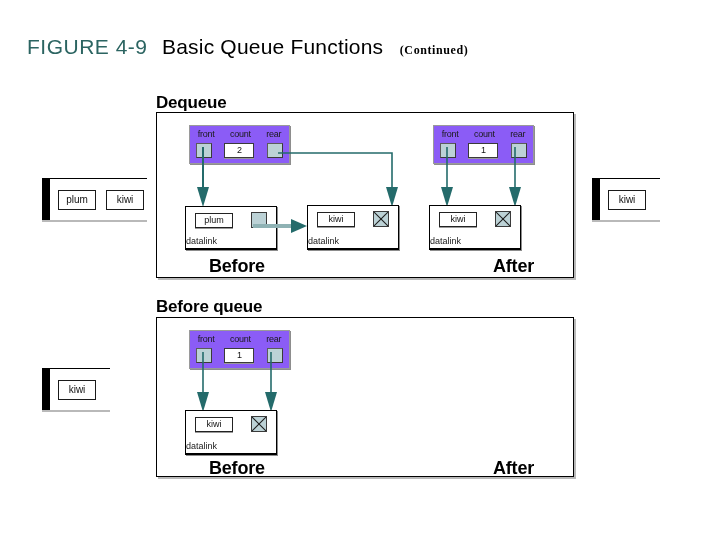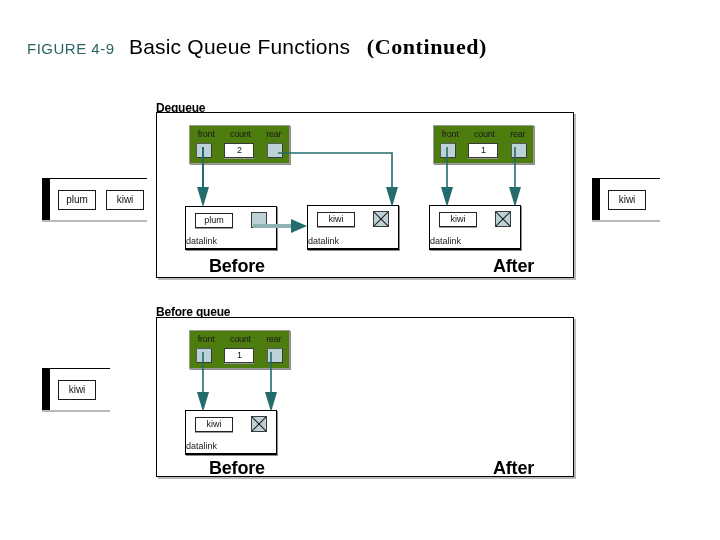--- a/index.html
+++ b/index.html
@@ -19,51 +19,50 @@
   
   #figure-caption {
     position: absolute;
     left: 27px;
     top: 36px;
     white-space: nowrap;
     line-height: 1;
   }
   #figure-caption .fig-label {
     font-family: "Liberation Sans", sans-serif;
-    font-size: 15px;
+    font-size: 21px;
     font-weight: 400;
     letter-spacing: 0.5px;
     color: #2b6461;
   }
   #figure-caption .fig-title {
     font-family: "Liberation Sans", sans-serif;
     font-size: 21px;
     font-weight: 400;
     letter-spacing: 0.2px;
     color: #000;
     margin-left: 10px;
   }
   #figure-caption .fig-continued {
     font-family: "Liberation Serif", serif;
-    font-size: 22px;
+    font-size: 12px;
     font-weight: 700;
     color: #000;
     margin-left: 12px;
     letter-spacing: 0.6px;
   }
 
   
   .section-title {
     position: absolute;
     font-family: "Liberation Sans", sans-serif;
-    font-size: 12px;
+    font-size: 17px;
     font-weight: 700;
     letter-spacing: -0.2px;
     color: #000;
-    margin-top: 8px;
   }
   .panel {
     position: absolute;
     box-sizing: border-box;
     border: 1px solid #000;
     background: #ffffff;
     box-shadow: 2px 2px 0 0 #b9b9b9;
   }
   .panel-label {
     position: absolute;
@@ -71,21 +70,21 @@
     font-size: 18px;
     font-weight: 700;
     color: #000;
     letter-spacing: -0.2px;
   }
 
   
   .qhead {
     position: absolute;
     box-sizing: border-box;
-    background: #4d7c0f;
+    background: #8b5cf6;
     border: 1px solid #9a9a9a;
     box-shadow: 1px 1px 0 0 #8d8d8d;
   }
   .qhead .qlabels {
     position: absolute;
     top: 3px;
     left: 0;
     right: 0;
     display: flex;
     justify-content: space-around;

